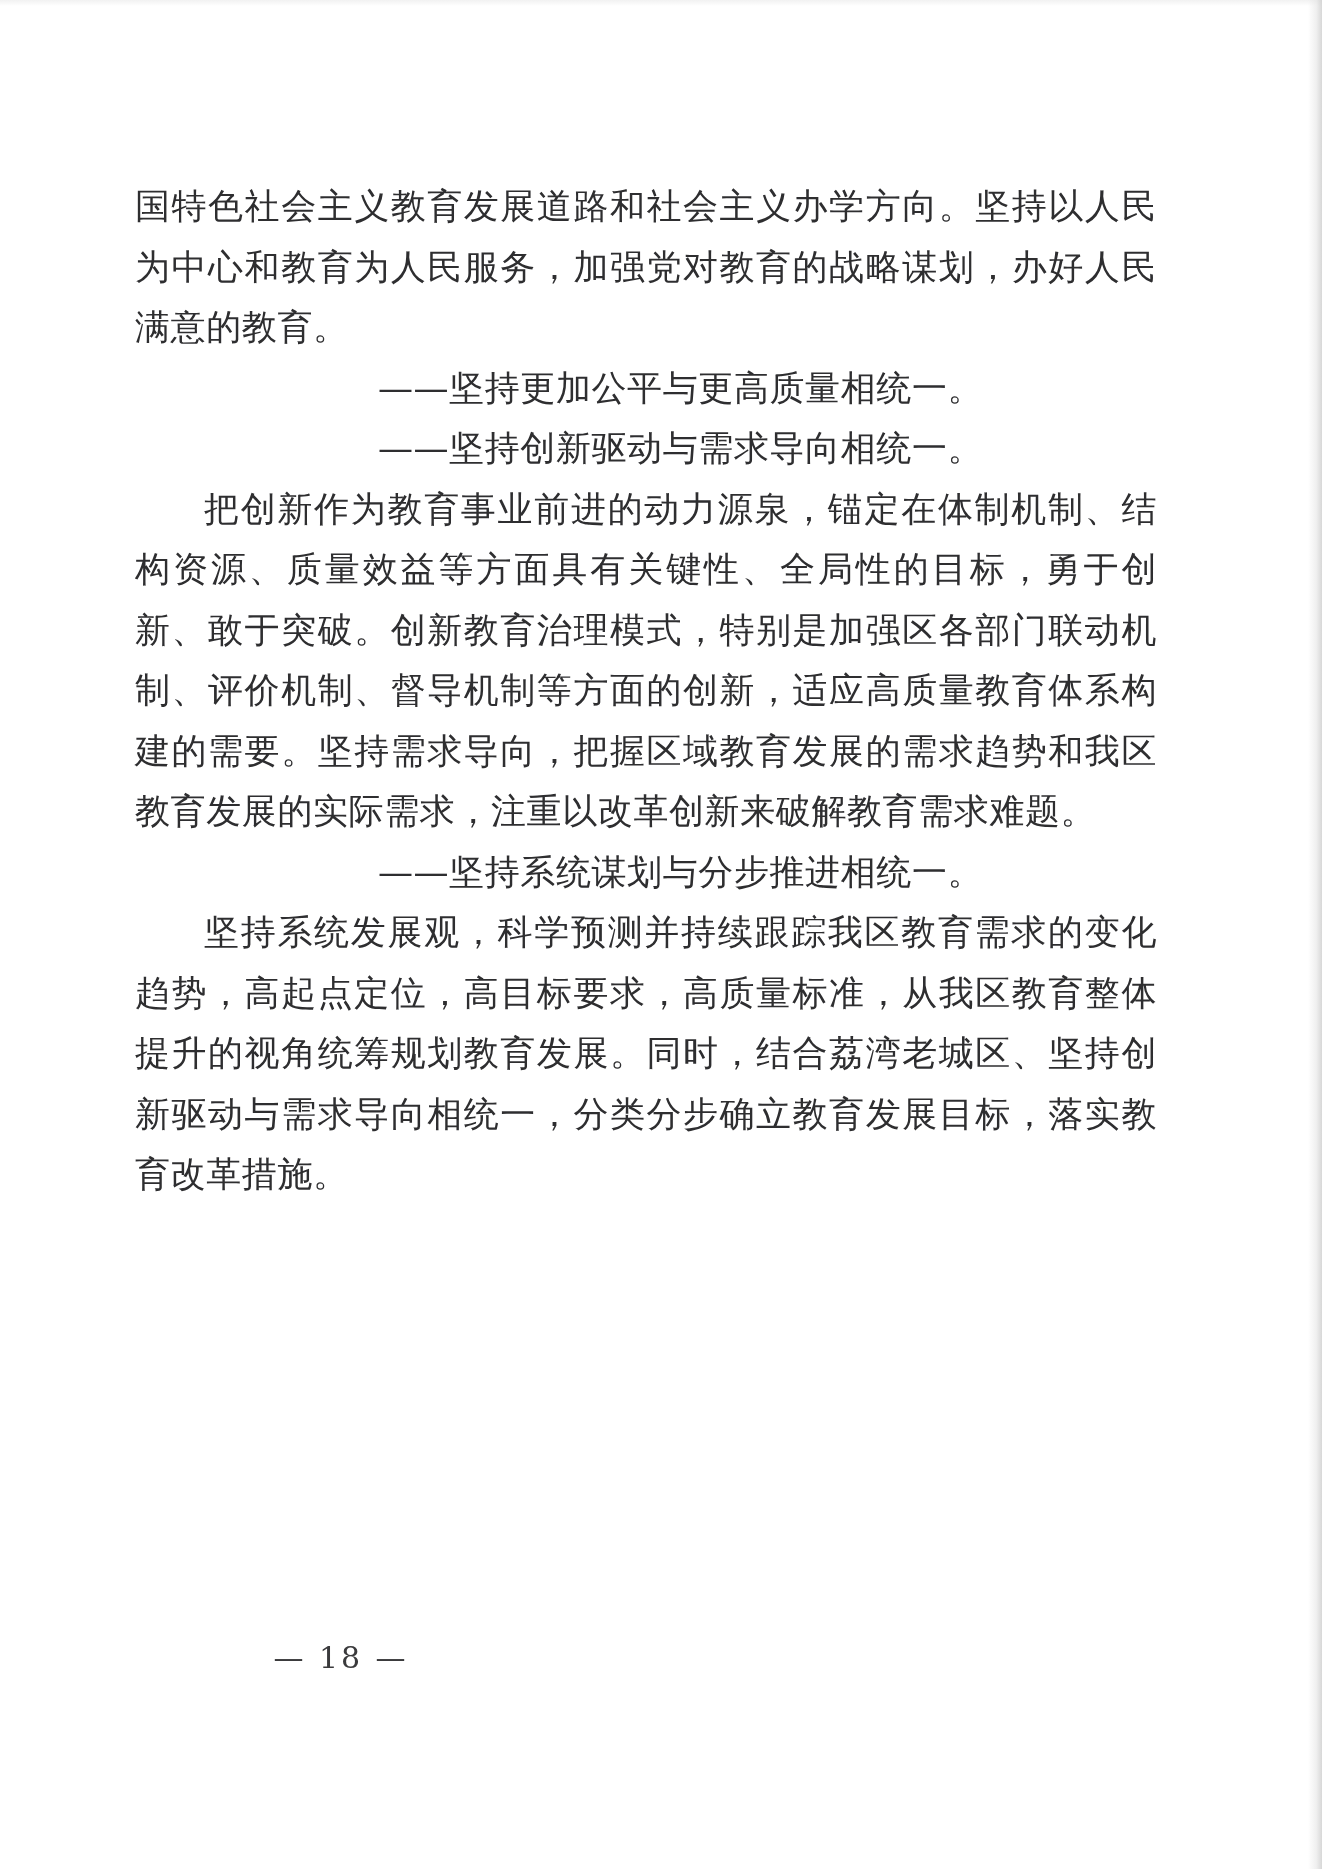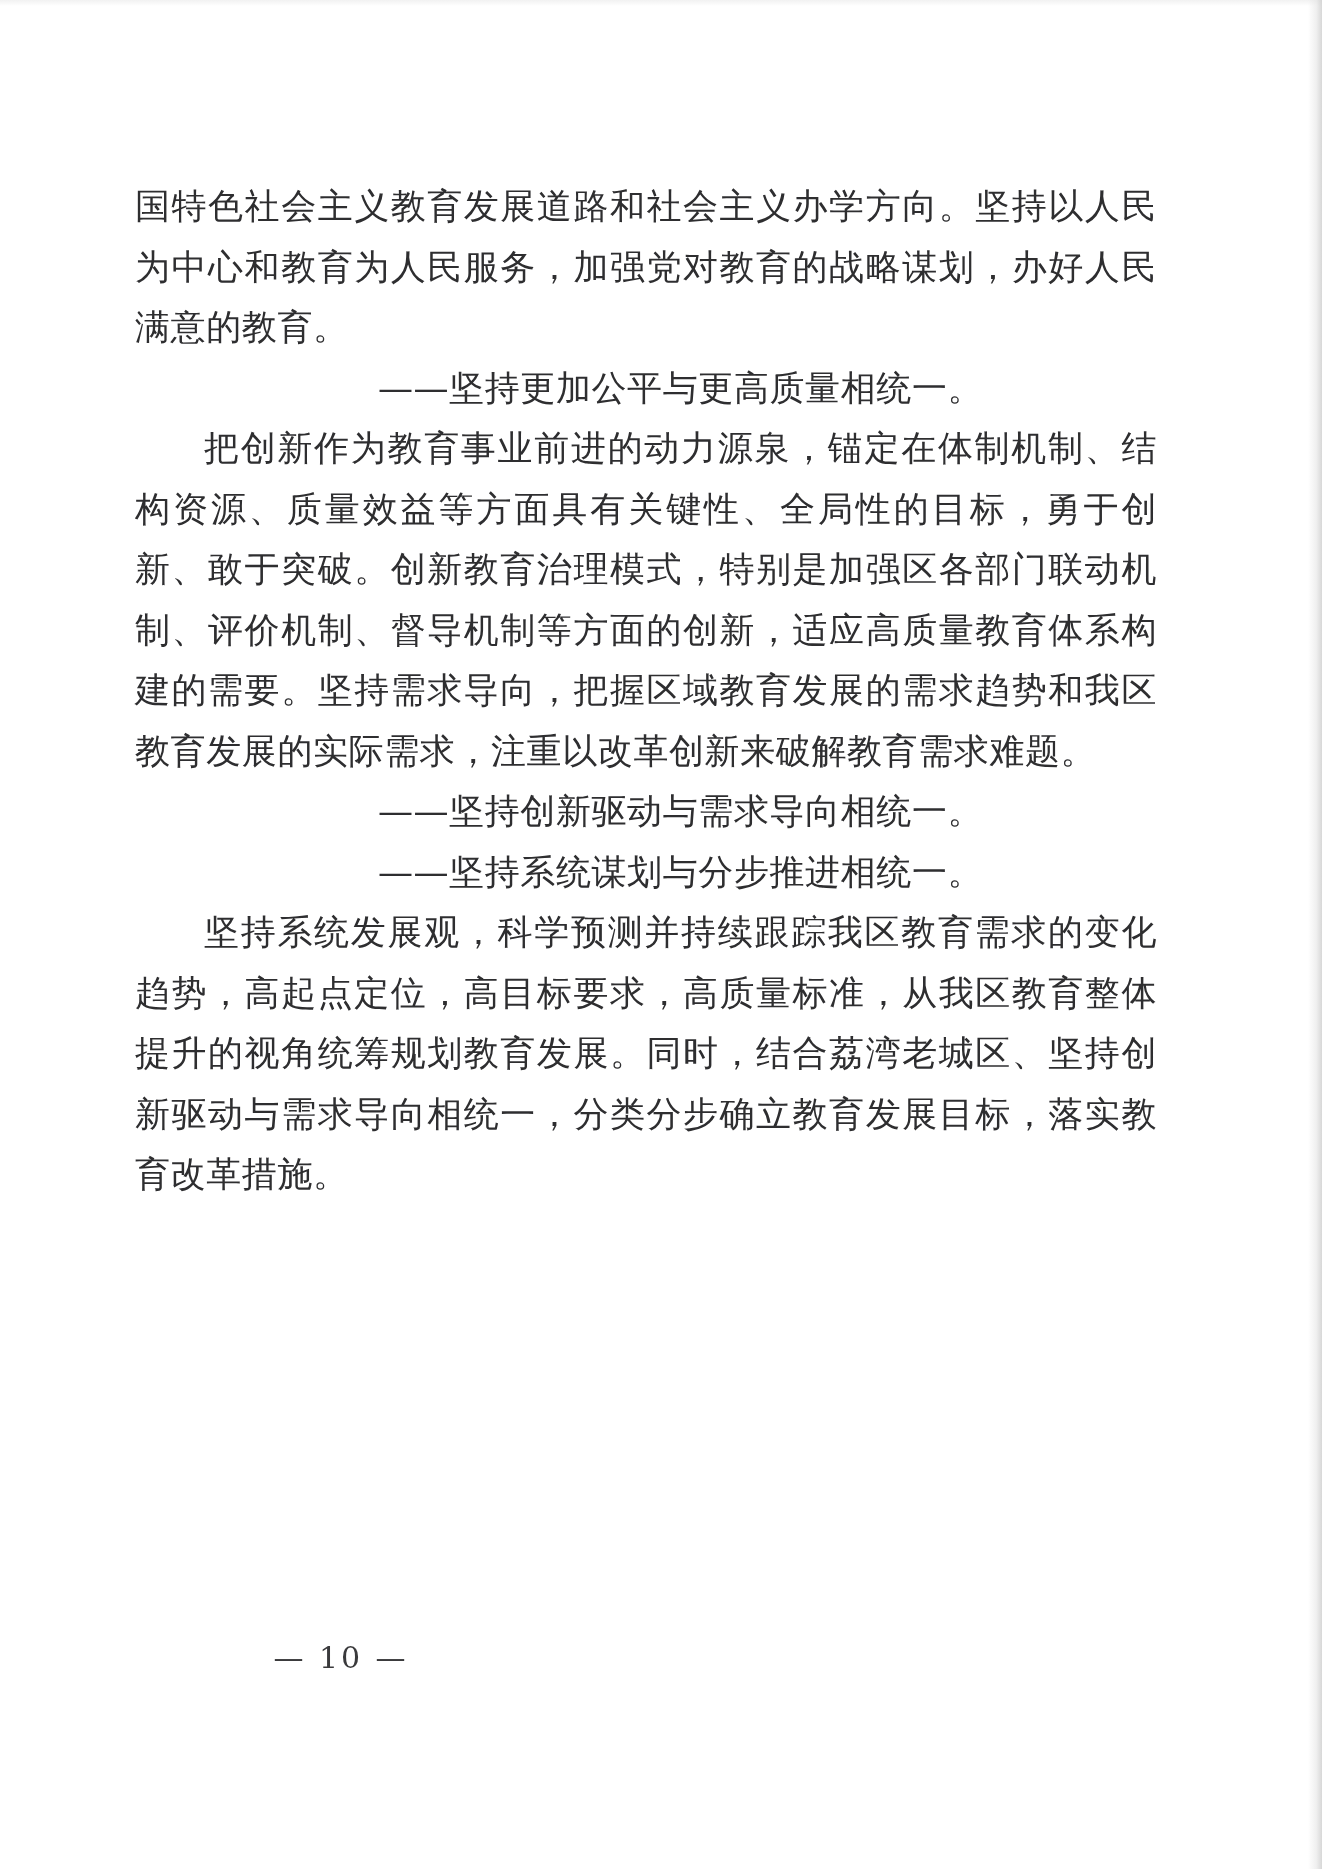--- a/index.html
+++ b/index.html
@@ -99,24 +99,24 @@
 
 <div class="page-sheet">
 
   <div class="scan-edge-top"></div>
   <div class="scan-edge-right"></div>
 
   <div class="body-text">
 
     <p class="para cont">国特色社会主义教育发展道路和社会主义办学方向。坚持以人民为中心和教育为人民服务，加强党对教育的战略谋划，办好人民满意的教育。</p>
     <p class="para dash">——坚持更加公平与更高质量相统一。</p>
+    <p class="para dash">——坚持创新驱动与需求导向相统一。</p>
     <p class="para indent">把创新作为教育事业前进的动力源泉，锚定在体制机制、结构资源、质量效益等方面具有关键性、全局性的目标，勇于创新、敢于突破。创新教育治理模式，特别是加强区各部门联动机制、评价机制、督导机制等方面的创新，适应高质量教育体系构建的需要。坚持需求导向，把握区域教育发展的需求趋势和我区教育发展的实际需求，注重以改革创新来破解教育需求难题。</p>
-    <p class="para dash">——坚持创新驱动与需求导向相统一。</p>
     <p class="para dash">——坚持系统谋划与分步推进相统一。</p>
     <p class="para indent">坚持系统发展观，科学预测并持续跟踪我区教育需求的变化趋势，高起点定位，高目标要求，高质量标准，从我区教育整体提升的视角统筹规划教育发展。同时，结合荔湾老城区、坚持创新驱动与需求导向相统一，分类分步确立教育发展目标，落实教育改革措施。</p>
 
   </div>
 
   <div class="page-footer">
-    <span class="folio">— 10 —</span>
+    <span class="folio">— 18 —</span>
   </div>
 
 </div>
 
 </body></html>

